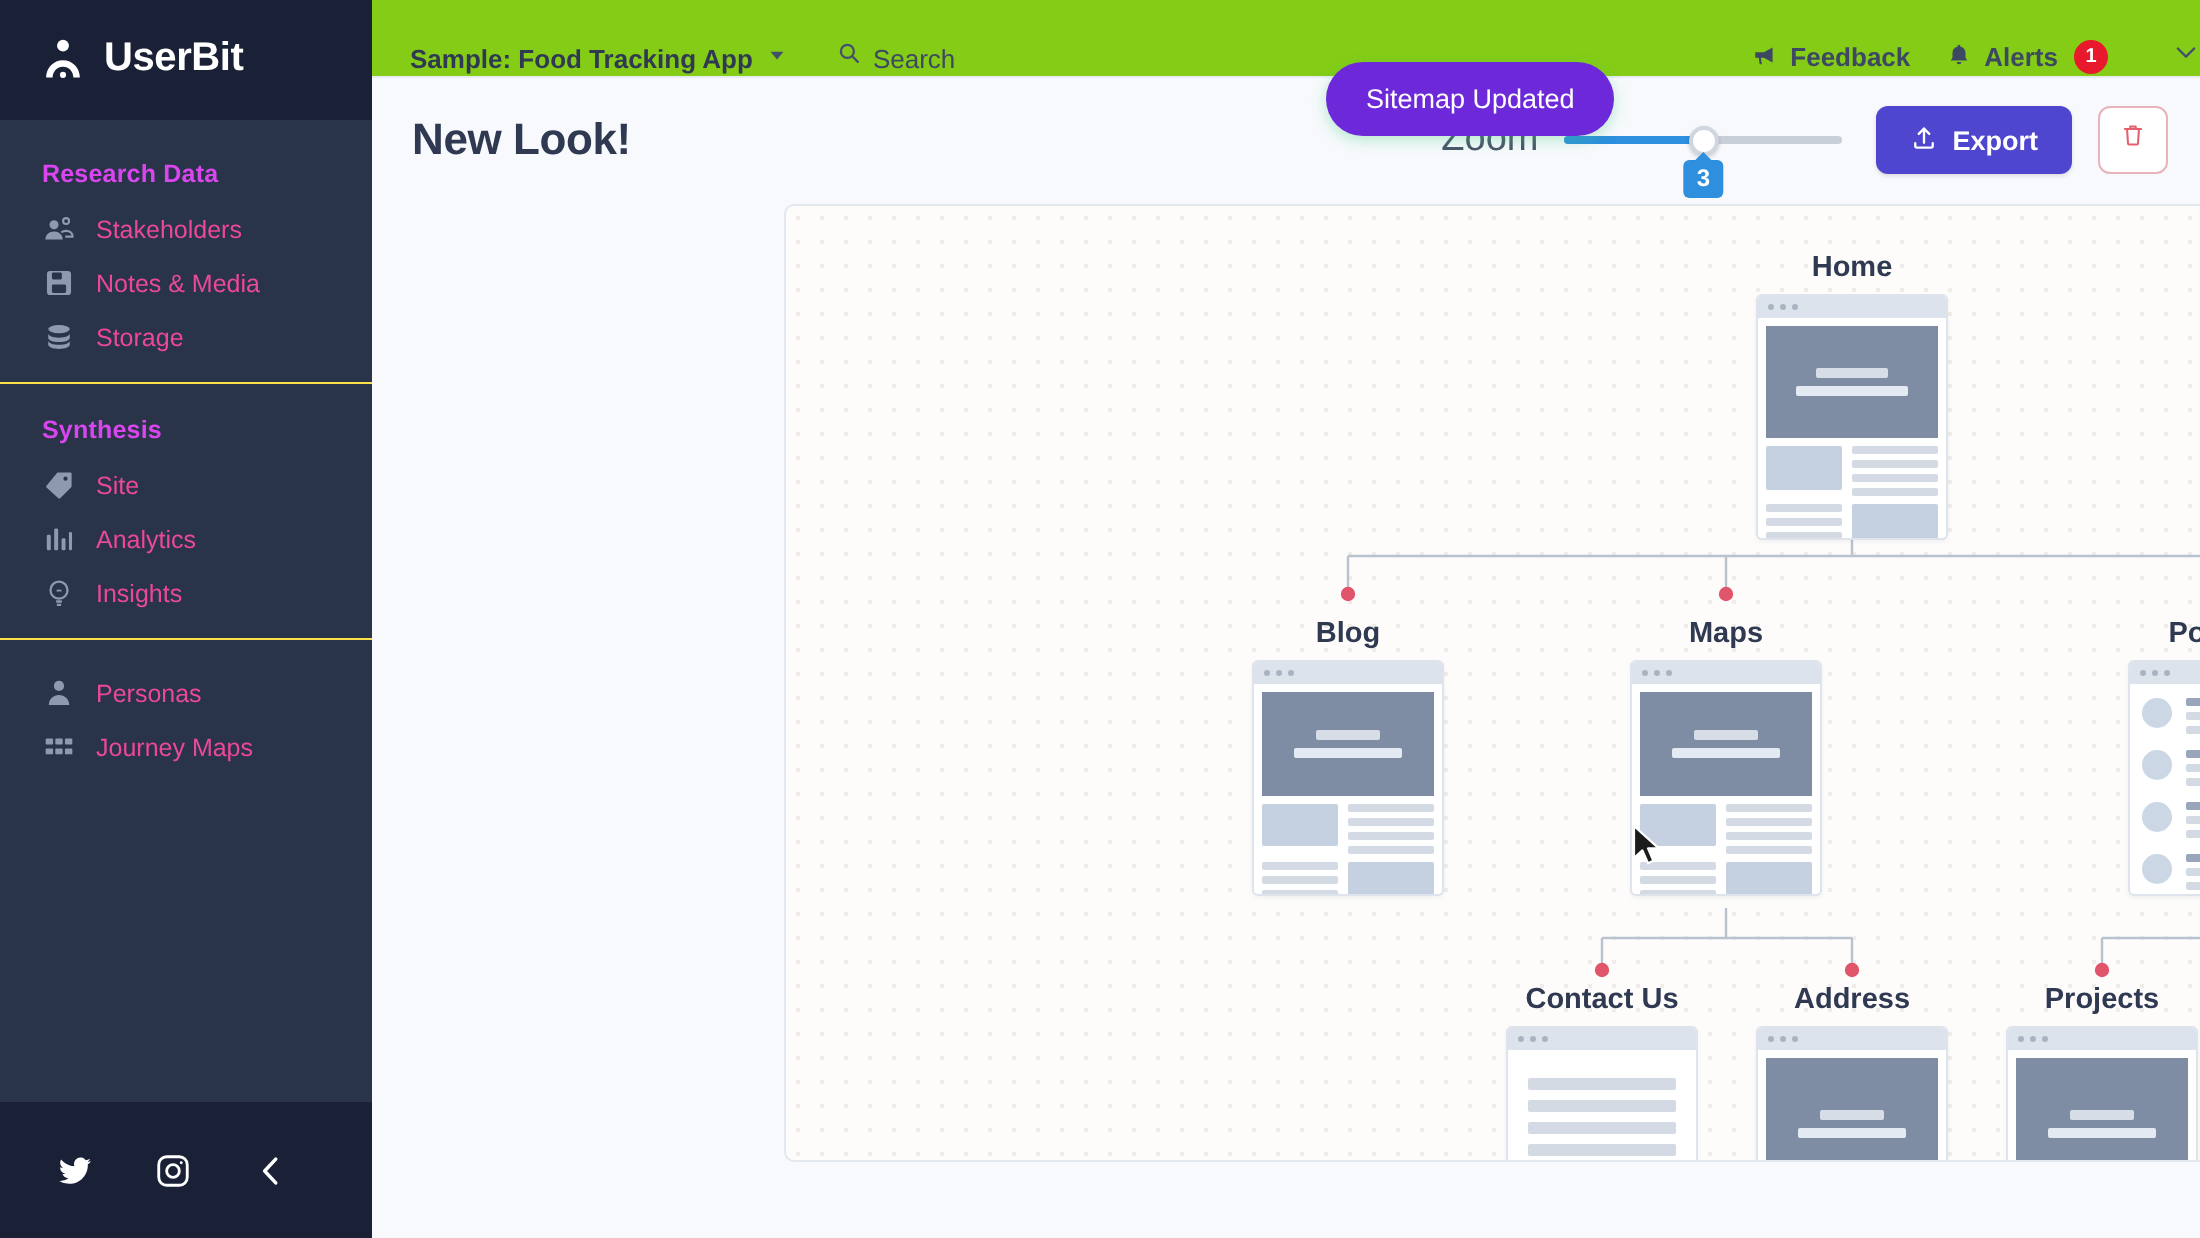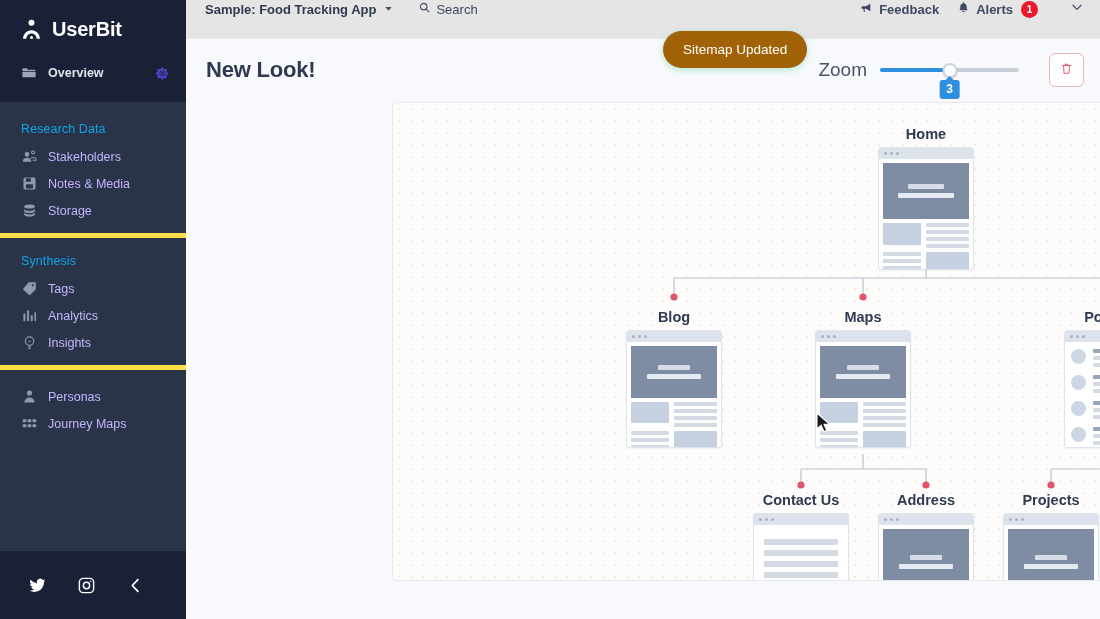--- a/index.html
+++ b/index.html
@@ -31,49 +31,49 @@
   .sb-overview {
     display: flex; align-items: center;
     padding: 0 16px 0 21px; height: 26px; margin-top: 16px;
   }
   .sb-overview .ico { width: 16px; height: 16px; flex: none; margin-right: 11px; }
   .sb-ov-label { color: #dfe3ec; font-size: 12.5px; font-weight: bold; flex: 1; }
   .sb-gear { width: 15px; height: 15px; flex: none; }
 
   .sb-scroll { flex: 1; overflow: hidden; padding-top: 4px; }
   .sb-group { padding: 13px 0 9px 0; }
-  .sb-group + .sb-group { border-top: 5px solid #fde047; }
+  .sb-group + .sb-group { border-top: 1px solid #fde047; }
   .sb-group-title {
-    color: #0ea5e9; font-size: 12.5px; font-weight: normal;
+    color: #d946ef; font-size: 12.5px; font-weight: bold;
     padding: 3px 0 7px 21px; letter-spacing: .1px;
   }
   .sb-item {
     display: flex; align-items: center;
     padding: 0 10px 0 21px; height: 27px;
-    color: #c4b5fd; font-size: 12.5px;
+    color: #ec4899; font-size: 12.5px;
   }
   .sb-item .ico { width: 17px; height: 17px; flex: none; margin-right: 10px; }
   .sb-item.active { color: #7b8fe8; }
   .sb-item-label { white-space: nowrap; }
 
   .sb-footer {
     background: #1a2036; height: 68px;
     display: flex; align-items: center; gap: 30px;
     padding-left: 28px;
   }
   .sb-footer .ico { width: 19px; height: 19px; }
 
   
   #main { flex: 1; height: 619px; position: relative; background: #f7f9fc; overflow: hidden; }
 
   
   #topbar {
-    height: 39px; background: #e5e5e5;
-    display: flex; align-items: flex-start;
-    padding: 0 16px 0 19px;
+    height: 39px; background: #84cc16;
+    display: flex; align-items: flex-end;
+    padding: 0 0 0 19px;
     border-bottom: 1px solid #e6ebf2;
     position: relative; z-index: 5;
   }
   .tb-project { display: flex; align-items: center; gap: 7px; }
   .tb-project-name { color: #2f3a52; font-size: 13px; font-weight: bold; }
   .tb-search { display: flex; align-items: center; gap: 5px; margin-left: 24px; }
   .tb-search-label { color: #3d4863; font-size: 13px; }
   .tb-spacer { flex: 1; }
   .tb-right { display: flex; align-items: center; gap: 18px; }
   .tb-link { display: flex; align-items: center; gap: 6px; color: #3d4863; font-size: 13px; font-weight: bold; }
@@ -202,35 +202,20 @@
             <circle cx="12" cy="5" r="3.1"></circle>
             <path d="M4.5 20c0-4.4 3.4-8 7.5-8s7.5 3.6 7.5 8z" opacity="0"></path>
             <path d="M12 10.2c-4.1 0-7.4 3.3-7.4 7.4 0 .9.7 1.6 1.6 1.6h2.2c.9 0 1.6-.7 1.6-1.6 0-1.1.9-2 2-2s2 .9 2 2c0 .9.7 1.6 1.6 1.6h2.2c.9 0 1.6-.7 1.6-1.6 0-4.1-3.3-7.4-7.4-7.4z" opacity="0"></path>
             <path d="M3.2 21.6c0-4.9 3.9-8.9 8.8-8.9s8.8 4 8.8 8.9h-3.4c0-3-2.4-5.5-5.4-5.5s-5.4 2.5-5.4 5.5z"></path>
             <circle cx="12" cy="20.3" r="1.6"></circle>
           </svg>
         </span>
         <span class="sb-brand-name">UserBit</span>
       </div>
 
-      <div class="sb-overview">
-        <span class="ico">
-          <svg viewBox="0 0 24 24" width="16" height="16" fill="#9aa4b8">
-            <path d="M2 6.5A1.5 1.5 0 0 1 3.5 5h5l2 2h10A1.5 1.5 0 0 1 22 8.5V9H2z"></path>
-            <rect x="2" y="10" width="20" height="8.5" rx="1.4"></rect>
-          </svg>
-        </span>
-        <span class="sb-ov-label">Overview</span>
-        <span class="sb-gear">
-          <svg viewBox="0 0 24 24" width="15" height="15" fill="#4f46cf">
-            <path d="M12 8.3a3.7 3.7 0 1 0 0 7.4 3.7 3.7 0 0 0 0-7.4zm0 5.6a1.9 1.9 0 1 1 0-3.8 1.9 1.9 0 0 1 0 3.8z"></path>
-            <path d="M21 13.6v-3.2l-2.3-.4a7 7 0 0 0-.7-1.7l1.3-1.9-2.3-2.3-1.9 1.3a7 7 0 0 0-1.7-.7L13 2.4h-3.2l-.4 2.3a7 7 0 0 0-1.7.7L5.8 4.1 3.5 6.4l1.3 1.9a7 7 0 0 0-.7 1.7l-2.3.4v3.2l2.3.4c.16.6.4 1.17.7 1.7l-1.3 1.9 2.3 2.3 1.9-1.3c.53.3 1.1.54 1.7.7l.4 2.3H13l.4-2.3c.6-.16 1.17-.4 1.7-.7l1.9 1.3 2.3-2.3-1.3-1.9c.3-.53.54-1.1.7-1.7zM12 16.8a4.8 4.8 0 1 1 0-9.6 4.8 4.8 0 0 1 0 9.6z"></path>
-          </svg>
-        </span>
-      </div>
     </div>
 
     <div class="sb-scroll">
 
       <div class="sb-group">
         <div class="sb-group-title">Research Data</div>
         <div class="sb-item">
           <span class="ico">
             <svg viewBox="0 0 24 24" width="17" height="17" fill="#8e99ad">
               <circle cx="8.5" cy="9" r="3.2"></circle>
@@ -265,21 +250,21 @@
 
       <div class="sb-group">
         <div class="sb-group-title">Synthesis</div>
         <div class="sb-item">
           <span class="ico">
             <svg viewBox="0 0 24 24" width="17" height="17" fill="#8e99ad">
               <path d="M11.2 3.2H20a.9.9 0 0 1 .9.9v8.8c0 .24-.1.47-.27.64l-7.8 7.8a.9.9 0 0 1-1.28 0L3.2 13.8a.9.9 0 0 1 0-1.28l7.36-9.05z"></path>
               <circle cx="16.6" cy="7.5" r="1.5" fill="#2a3449"></circle>
             </svg>
           </span>
-          <span class="sb-item-label">Tags</span>
+          <span class="sb-item-label">Site</span>
         </div>
         <div class="sb-item">
           <span class="ico">
             <svg viewBox="0 0 24 24" width="17" height="17" fill="#8e99ad">
               <rect x="3.4" y="9" width="2.8" height="11" rx="1"></rect>
               <rect x="8.6" y="4.5" width="2.8" height="15.5" rx="1"></rect>
               <rect x="13.8" y="11.5" width="2.8" height="8.5" rx="1"></rect>
               <rect x="19" y="7" width="2.2" height="13" rx="1"></rect>
             </svg>
           </span>
@@ -397,32 +382,42 @@
       <div class="hdr-spacer"></div>
       <div class="zoomwrap">
         <span class="zoom-label">Zoom</span>
         <div class="slider">
           <div class="slider-track"></div>
           <div class="slider-fill" style="width: 50%; background: rgb(45, 143, 221);"></div>
           <div class="slider-thumb" style="left: 50%;"></div>
           <div class="slider-bubble" style="left: 50%; background: rgb(45, 143, 221);">3</div>
         </div>
       </div>
+      <button class="btn-export" style="background: rgb(79, 70, 207);">
+        <span>
+          <svg viewBox="0 0 24 24" width="14" height="14" fill="none" stroke="#ffffff" stroke-width="2" stroke-linecap="round" stroke-linejoin="round">
+            <path d="M12 16V4"></path>
+              <path d="M7.5 8.5 12 4l4.5 4.5"></path>
+              <path d="M4.5 16.5v2.2a1.5 1.5 0 0 0 1.5 1.5h12a1.5 1.5 0 0 0 1.5-1.5v-2.2"></path>
+          </svg>
+        </span>
+        <span>Export</span>
+      </button>
       <div class="btn-delete">
         <span>
           <svg viewBox="0 0 24 24" width="13" height="13" fill="none" stroke="#e4606d" stroke-width="1.9" stroke-linecap="round" stroke-linejoin="round">
             <path d="M4.5 6.5h15"></path>
               <path d="M9.5 6.5V4.2h5v2.3"></path>
             <path d="M6.5 6.5 7.4 20a.9.9 0 0 0 .9.8h7.4a.9.9 0 0 0 .9-.8l.9-13.5"></path>
           </svg>
         </span>
       </div>
     </div>
 
-    <div id="toast" style="background: #a16207;">Sitemap Updated</div>
+    <div id="toast" style="background: #6d28d9;">Sitemap Updated</div>
 
     <div id="canvas">
       <div id="canvas-inner">
 
         <svg id="connectors" viewBox="0 0 878 479" width="878" height="479">
           <g stroke="#b9c2cf" stroke-width="1.2" fill="none">
 
             <path d="M533 146 V175"></path>
             <path d="M281 175 H721"></path>
             <path d="M281 175 V192"></path>

